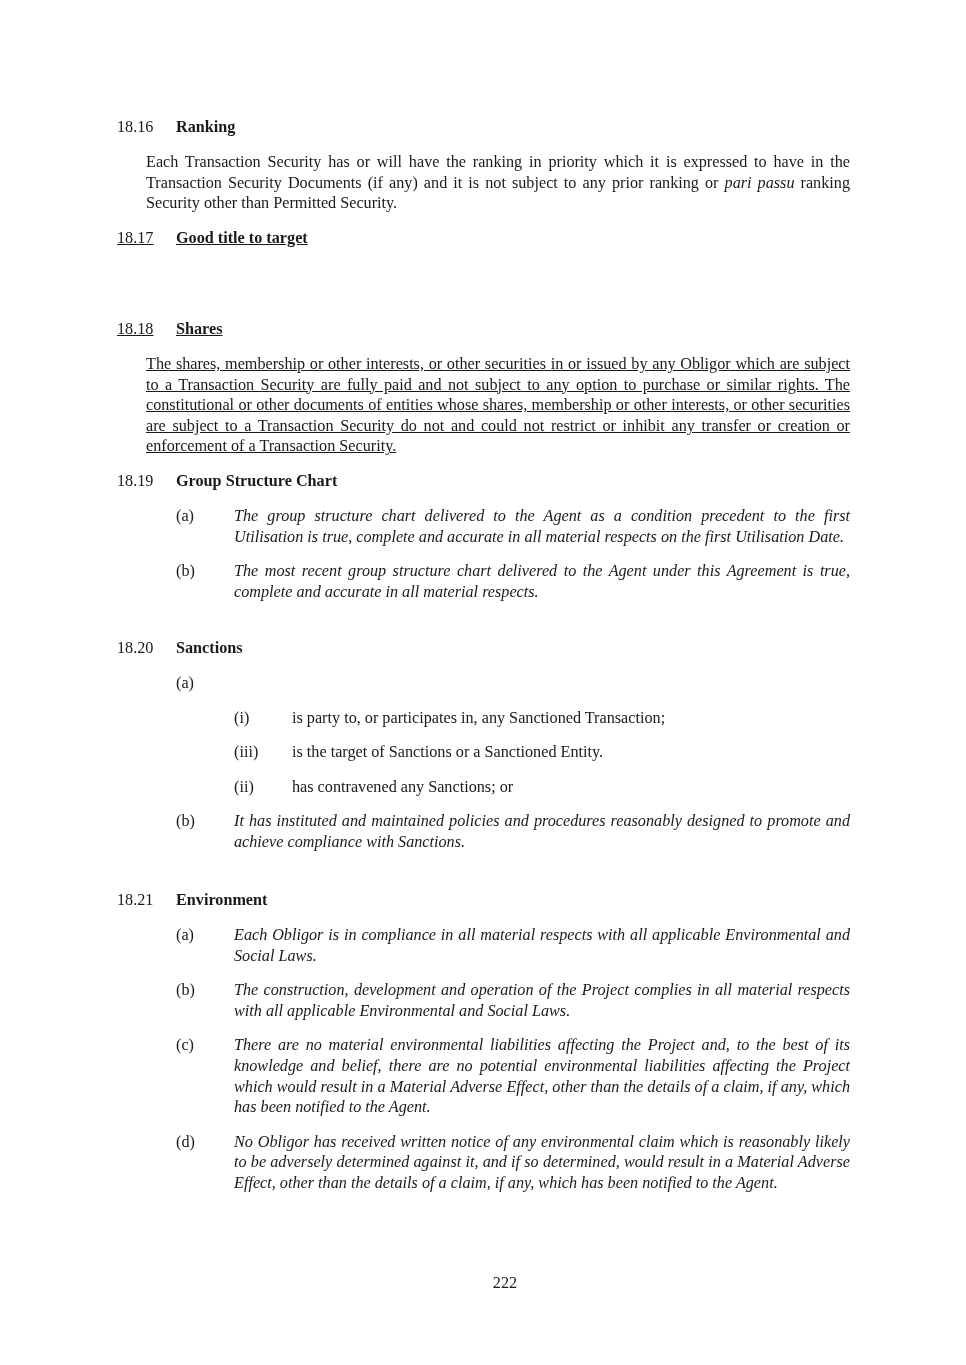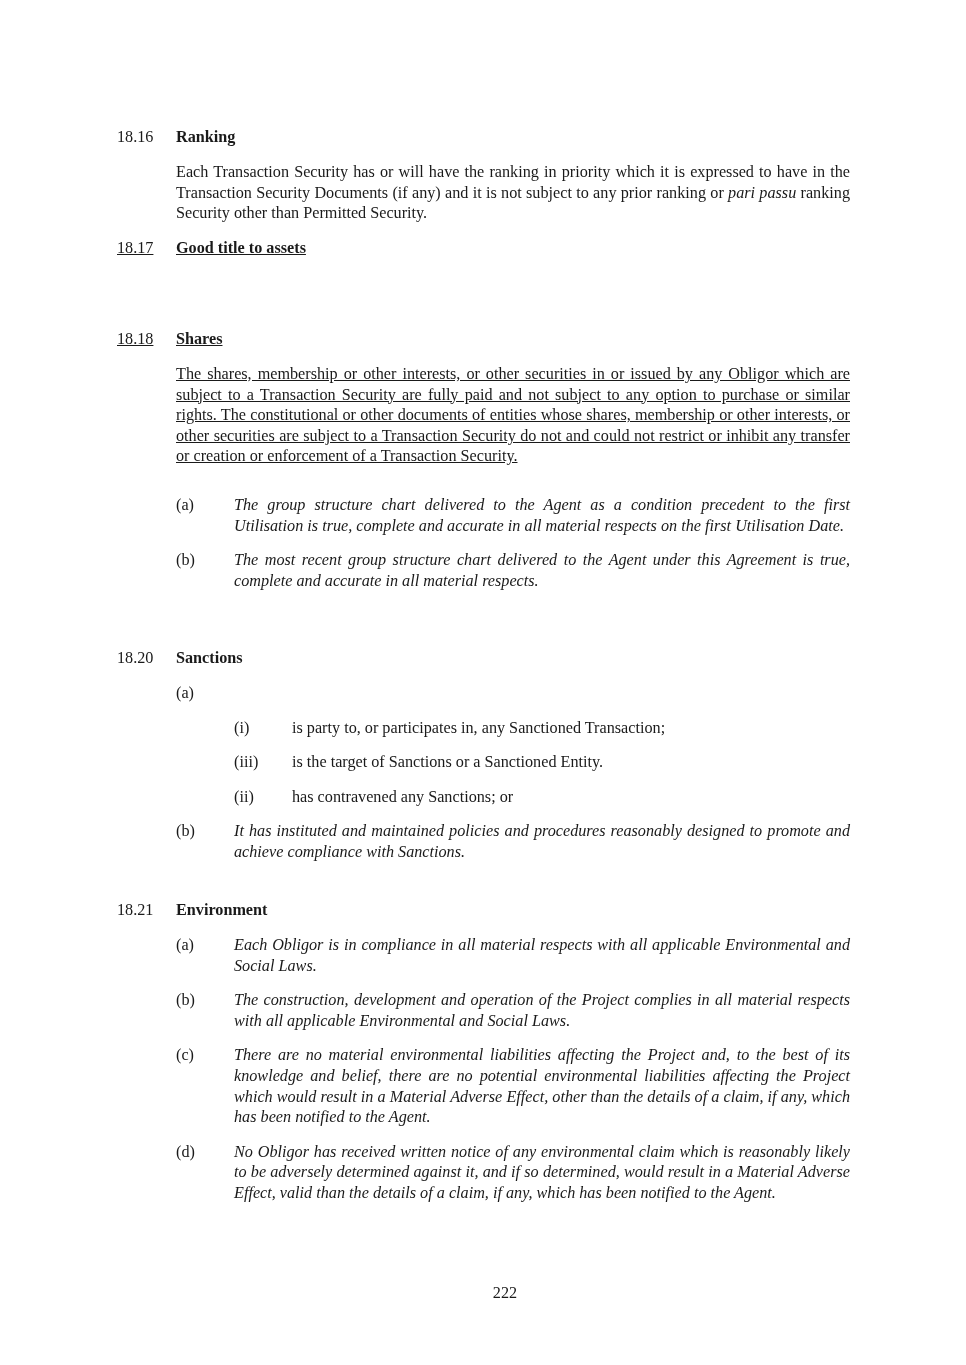--- a/index.html
+++ b/index.html
@@ -13,42 +13,42 @@
       position: relative;
       overflow: hidden;
       font-family: "Liberation Serif", serif;
       font-size: 16.2px;
       line-height: 20.6px;
       color: #1a1a1a;
     }
     .page {
       position: absolute;
       left: 0;
-      top: 10px;
+      top: 0;
       width: 966px;
       height: 1071px;
     }
     .clause {
       position: absolute;
       left: 117px;
       width: 733px;
     }
     .clause-head {
       display: flex;
       height: 21px;
     }
     .clause-num {
       width: 59px;
       flex: none;
     }
     .clause-title {
       font-weight: bold;
     }
     .para {
-      margin-left: 59px;
+      margin-left: 29px;
       text-align: justify;
       margin-top: 14px;
     }
     .item {
       display: flex;
       margin-top: 14px;
     }
     .item-label {
       width: 58px;
       flex: none;
@@ -89,33 +89,37 @@
     <div class="clause-head">
       <span class="clause-num">18.16</span>
       <span class="clause-title">Ranking</span>
     </div>
     <div class="para"><span>Each Transaction Security has or will have the ranking in priority which it is expressed to have in the Transaction Security Documents (if any) and it is not subject to any prior ranking or </span><i>pari passu</i><span> ranking Security other than Permitted Security.</span></div>
   </div>
 
   <div class="clause" style="top:228px;text-decoration:underline;">
     <div class="clause-head">
       <span class="clause-num">18.17</span>
-      <span class="clause-title">Good title to assets</span>
+      <span class="clause-title">Good title to target</span>
     </div>
   </div>
 
   <div class="clause" style="top:319px;text-decoration:underline;">
     <div class="clause-head">
       <span class="clause-num">18.18</span>
       <span class="clause-title">Shares</span>
     </div>
     <div class="para">The shares, membership or other interests, or other securities in or issued by any Obligor which are subject to a Transaction Security are fully paid and not subject to any option to purchase or similar rights.  The constitutional or other documents of entities whose shares, membership or other interests, or other securities are subject to a Transaction Security do not and could not restrict or inhibit any transfer or creation or enforcement of a Transaction Security.</div>
   </div>
 
   <div class="clause" style="top:471px;">
+    <div class="clause-head">
+      <span class="clause-num">18.19</span>
+      <span class="clause-title">Group Structure Chart</span>
+    </div>
     <div class="item">
       <span class="item-label">(a)</span>
       <span class="item-text">The group structure chart delivered to the Agent as a condition precedent to the first Utilisation is true, complete and accurate in all material respects on the first Utilisation Date.</span>
     </div>
     <div class="item">
       <span class="item-label">(b)</span>
       <span class="item-text">The most recent group structure chart delivered to the Agent under this Agreement is true, complete and accurate in all material respects.</span>
     </div>
   </div>
 
@@ -157,18 +161,18 @@
     <div class="item">
       <span class="item-label">(b)</span>
       <span class="item-text">The construction, development and operation of the Project complies in all material respects with all applicable Environmental and Social Laws.</span>
     </div>
     <div class="item">
       <span class="item-label">(c)</span>
       <span class="item-text">There are no material environmental liabilities affecting the Project and, to the best of its knowledge and belief, there are no potential environmental liabilities affecting the Project which would result in a Material Adverse Effect, other than the details of a claim, if any, which has been notified to the Agent.</span>
     </div>
     <div class="item">
       <span class="item-label">(d)</span>
-      <span class="item-text">No Obligor has received written notice of any environmental claim which is reasonably likely to be adversely determined against it, and if so determined, would result in a Material Adverse Effect, valid than the details of a claim, if any, which has been notified to the Agent.</span>
+      <span class="item-text">No Obligor has received written notice of any environmental claim which is reasonably likely to be adversely determined against it, and if so determined, would result in a Material Adverse Effect, other than the details of a claim, if any, which has been notified to the Agent.</span>
     </div>
   </div>
 
   <div class="page-number">222</div>
 </div>
 
 </body></html>

